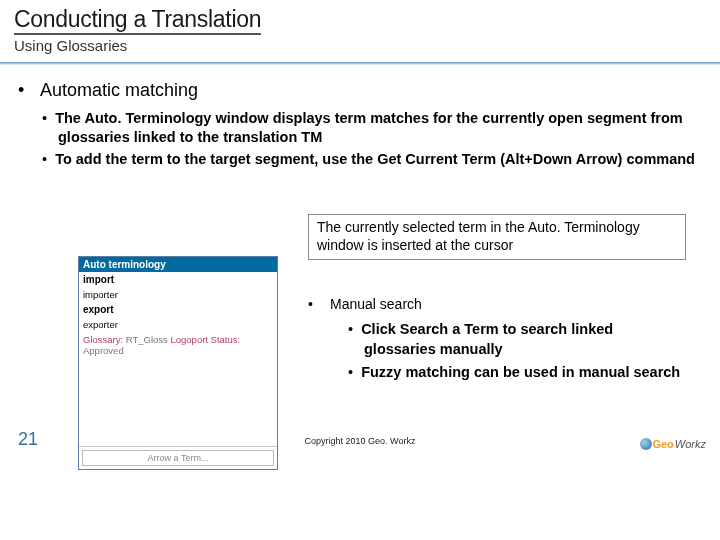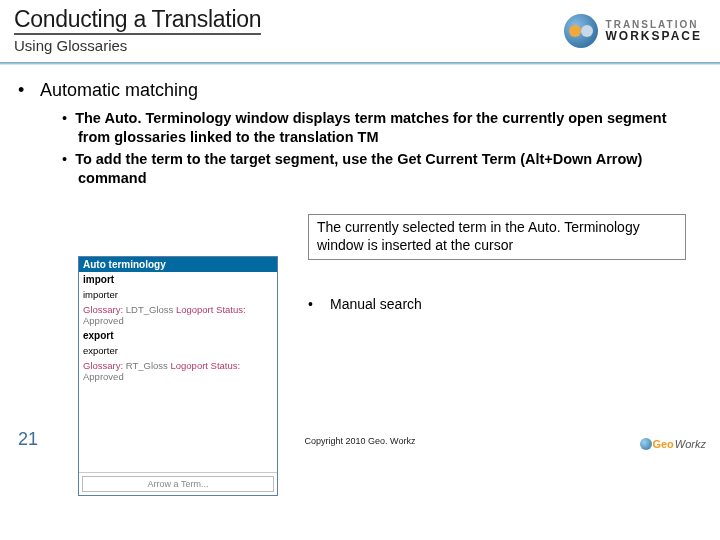--- a/index.html
+++ b/index.html
@@ -19,21 +19,21 @@
   .brand-icon::before { left:5px; }
   .brand-icon::after { right:5px; background:#c7d9e6; }
   .brand-text { line-height: 1; }
   .brand-top { font-size: 10px; letter-spacing: 2px; color: #777; font-weight: 600; }
   .brand-bot { font-size: 12px; letter-spacing: 2px; color: #222; font-weight: 700; }
 
   .body { position: absolute; top: 80px; left: 18px; right: 18px; bottom: 38px; }
 
   .l1 { font-size: 18px; margin-bottom: 8px; }
   .l1 .bullet { display:inline-block; width: 22px; }
-  .l2list { margin-left: 44px; margin-bottom: 6px; }
+  .l2list { margin-left: 24px; margin-bottom: 6px; }
   .l2 { font-size: 14.5px; font-weight: 700; line-height: 1.32; text-indent: -16px; padding-left: 16px; margin-bottom: 3px; }
   .l2 .bullet { font-weight: 400; }
 
   .callout { position: absolute; top: 134px; left: 290px; width: 378px; border: 1px solid #888; padding: 4px 8px; font-size: 14px; line-height: 1.28; }
 
   .autoterm { position: absolute; top: 176px; left: 60px; width: 200px; border: 1px solid #5b7fa6; background: #fff; font-size: 9.5px; }
   .autoterm-title { background:#0369a1; color:#fff; padding:2px 4px; font-size:10px; font-weight:700; }
   .at-row { padding: 2px 4px; border-bottom: 0 solid #ddd; }
   .at-row.bold { font-weight: 700; font-size: 10px; }
   .at-row.meta { color:#777; }
@@ -56,58 +56,54 @@
   .gw-dot { width:12px; height:12px; border-radius:50%; background:radial-gradient(circle at 35% 35%, #9cd0f0, #2e6fa0); }
   .gw b { color:#f29b1d; font-style: normal; margin-right:1px; }
 </style>
 </head>
 <body>
 
 <div class="slide">
   <div class="header">
     <div class="title">Conducting a Translation</div>
     <div class="subtitle">Using Glossaries</div>
-    <div class="brand">
-      <div class="brand-icon"></div>
-      <div class="brand-text">
-        <div class="brand-top">TRANSLATION</div>
-        <div class="brand-bot">WORKSPACE</div>
-      </div>
-    </div>
     <div class="divider"></div>
   </div>
 
   <div class="body">
     <div class="l1"><span class="bullet">•</span><span>Automatic matching</span></div>
     <div class="l2list">
       <div class="l2"><span class="bullet">•&nbsp;&nbsp;</span><span>The Auto. Terminology window displays term matches for the currently open segment from glossaries linked to the translation TM</span></div>
       <div class="l2"><span class="bullet">•&nbsp;&nbsp;</span><span>To add the term to the target segment, use the Get Current Term (Alt+Down Arrow) command</span></div>
     </div>
 
     <div class="callout">
       <span>The currently selected term in the Auto. Terminology window is inserted at the cursor</span>
     </div>
 
     <div class="autoterm">
       <div class="autoterm-title">Auto terminology</div>
       <div class="at-body">
         <div class="at-row bold">import</div>
         <div class="at-row">importer</div>
-        <div class="at-row meta"><span class="g">Glossary:</span> <span>LDT_Gloss</span> <span class="g">Logoport Status:</span> <span>Approved</span></div>
         <div class="at-row bold">export</div>
         <div class="at-row">exporter</div>
         <div class="at-row meta"><span class="g">Glossary:</span> <span>RT_Gloss</span> <span class="g">Logoport Status:</span> <span>Approved</span></div>
       </div>
       <div class="at-search">
         <div class="at-search-inner">Arrow a Term...</div>
       </div>
     </div>
 
     <div class="rightcol">
       <div class="r-l1"><span class="bullet">•</span><span>Manual search</span></div>
+      <div class="r-l2list">
+        <div class="r-l2"><span class="bullet">•&nbsp;&nbsp;</span><span>Click Search a Term to search linked glossaries manually</span></div>
+        <div class="r-l2"><span class="bullet">•&nbsp;&nbsp;</span><span>Fuzzy matching can be used in manual search</span></div>
+      </div>
     </div>
   </div>
 
   <div class="footer">
     <div class="pagenum">21</div>
     <div class="copyright">Copyright 2010 Geo. Workz</div>
     <div class="gw">
       <span class="gw-dot"></span>
       <span><b>Geo</b><span>Workz</span></span>
     </div>

